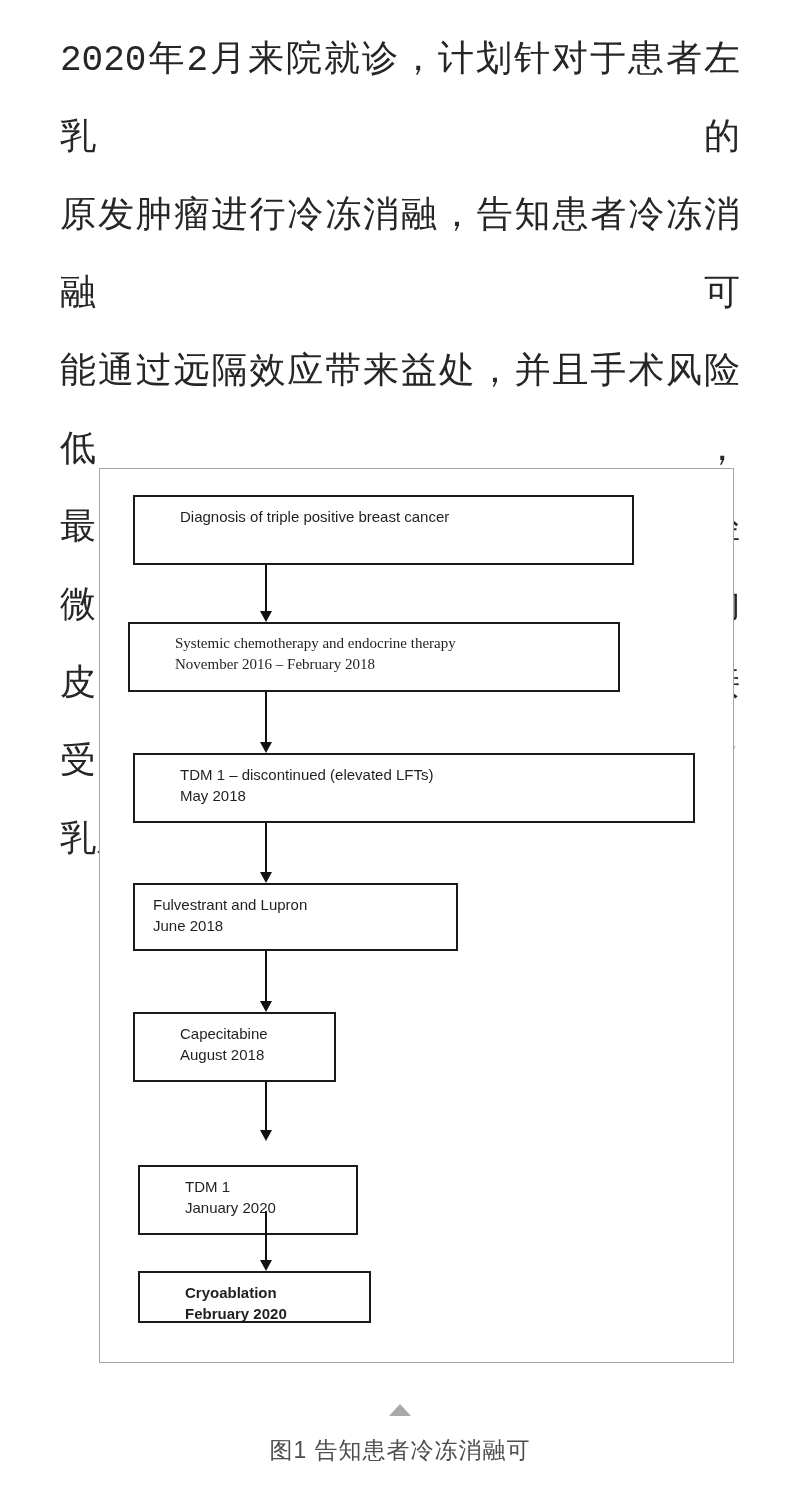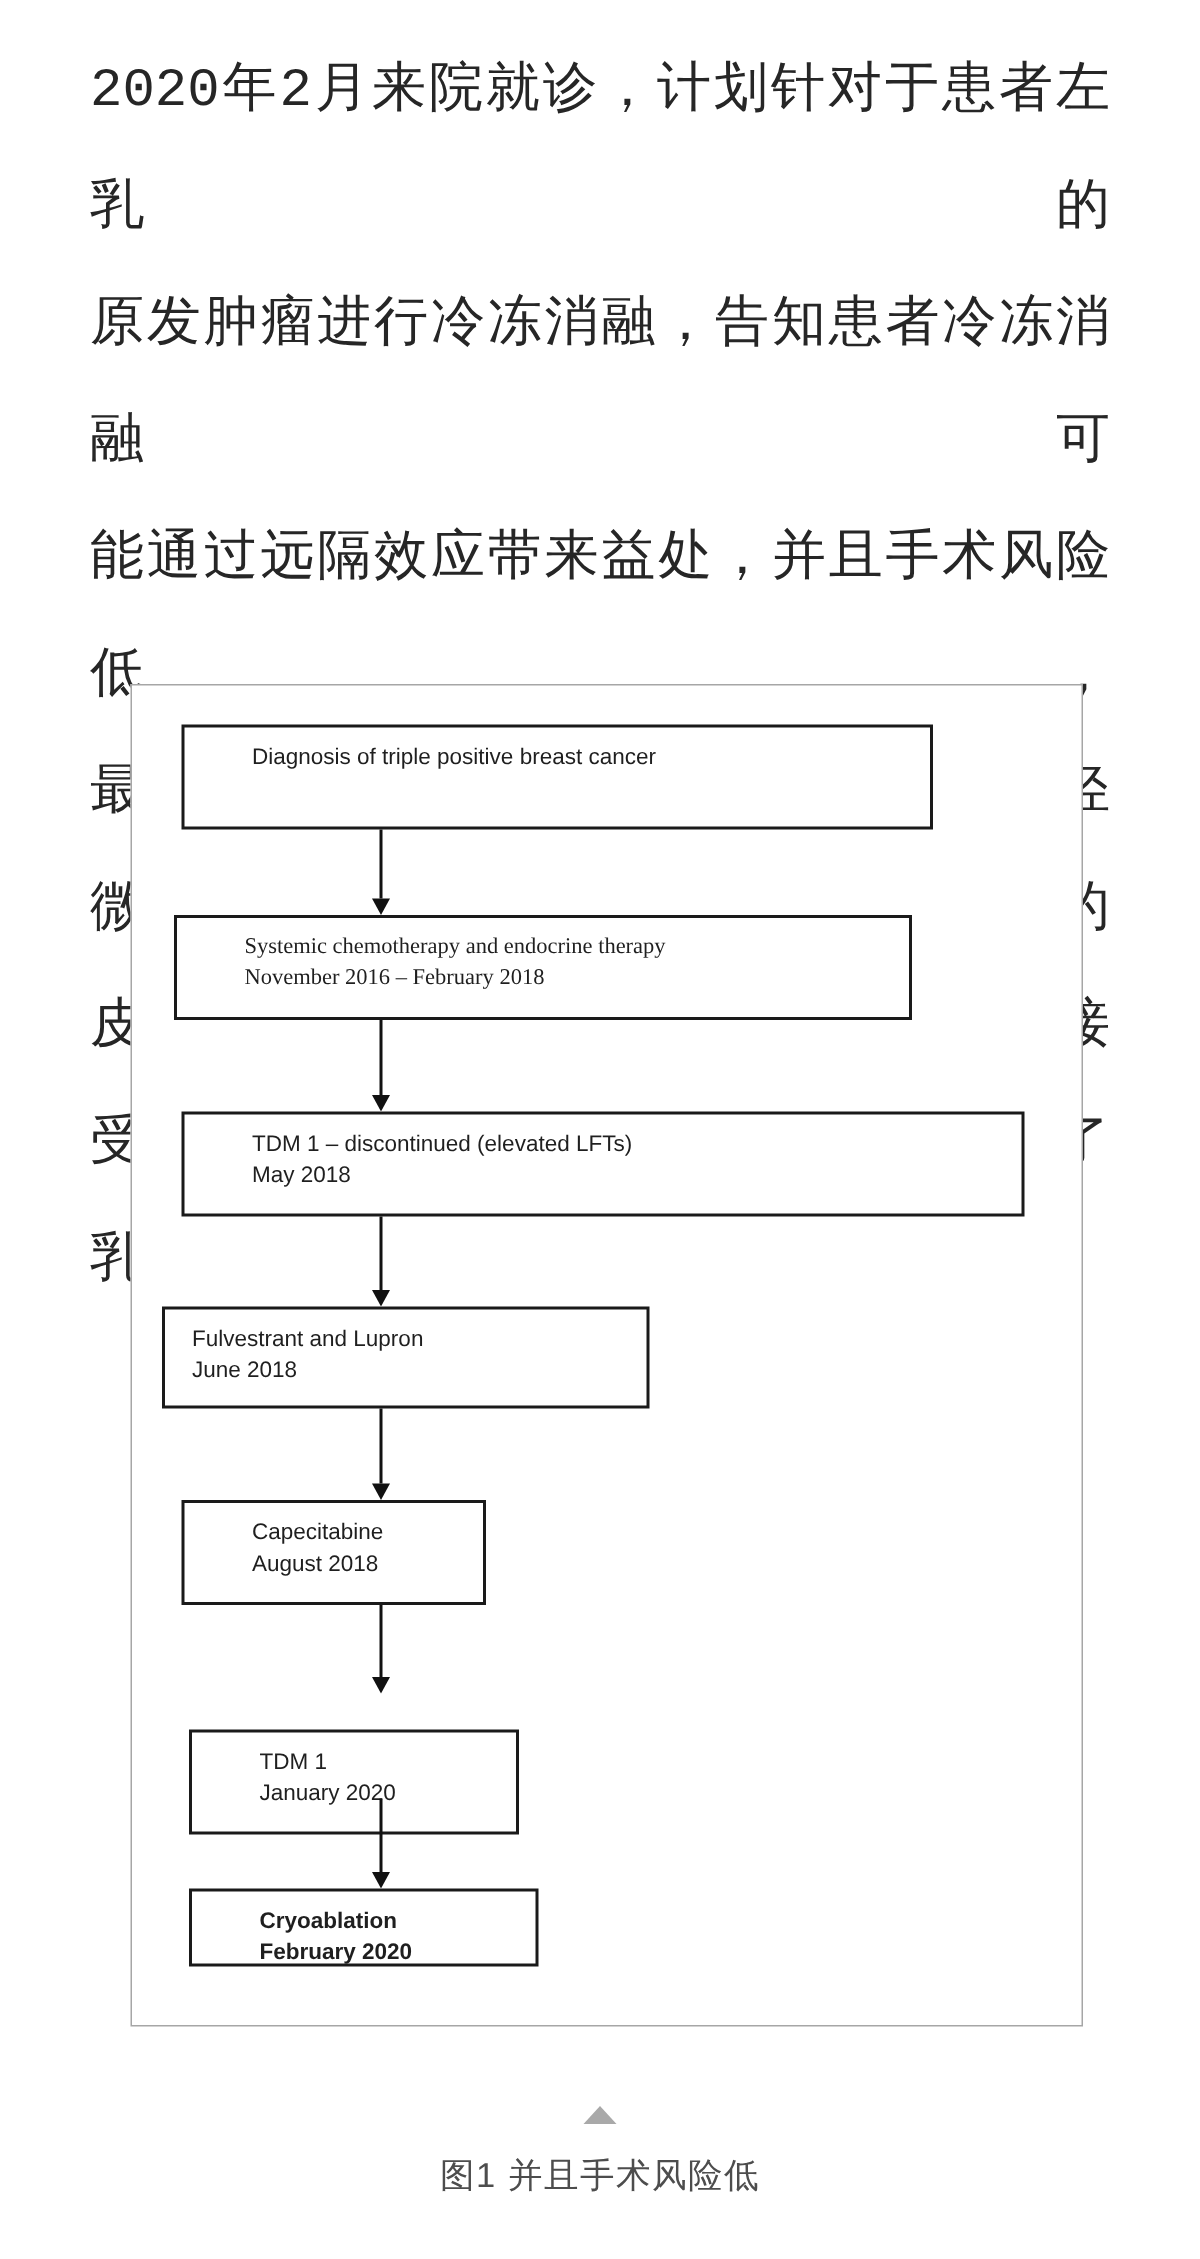--- a/index.html
+++ b/index.html
@@ -34,37 +34,37 @@
 
   
   .flow-figure {
     position: absolute;
     left: 83px;
     top: 452px;
     width: 633px;
     height: 893px;
     border: 1px solid #a6a6a6;
     background: #ffffff;
-    margin: 4px;
+    margin: 16px;
   }
 
   .flow-box {
     position: absolute;
     box-sizing: border-box;
     border: 2px solid #1a1a1a;
     background: #ffffff;
     font-size: 15px;
     line-height: 21px;
     color: #1f1f1f;
     padding: 9px 6px 0 45px;
   }
   .b1 { left: 33px;  top: 26px;  width: 501px; height: 70px; }
   .b2 { left: 28px;  top: 153px; width: 492px; height: 70px; font-family: Liberation Serif, serif; }
   .b3 { left: 33px;  top: 284px; width: 562px; height: 70px; }
-  .b4 { left: 20px;  top: 414px; width: 325px; height: 68px; padding-left: 18px; }
+  .b4 { left: 33px;  top: 414px; width: 325px; height: 68px; padding-left: 18px; }
   .b5 { left: 33px;  top: 543px; width: 203px; height: 70px; }
   .b6 { left: 38px;  top: 696px; width: 220px; height: 70px; }
   .b7 { left: 38px;  top: 802px; width: 233px; height: 52px; font-weight: bold; }
 
   
   .arrow {
     position: absolute;
     left: 165px;
     width: 2px;
     background: #111111;
@@ -164,16 +164,16 @@
 
     <div class="flow-box b7">
       <div>Cryoablation</div>
       <div>February 2020</div>
     </div>
 
   </figure>
 
   <div class="fig-footer">
     <div class="collapse-triangle"></div>
-    <div class="caption">图1 并且手术风险低</div>
+    <div class="caption">图1 告知患者冷冻消融可</div>
   </div>
 
 </main>
 
 </body></html>

